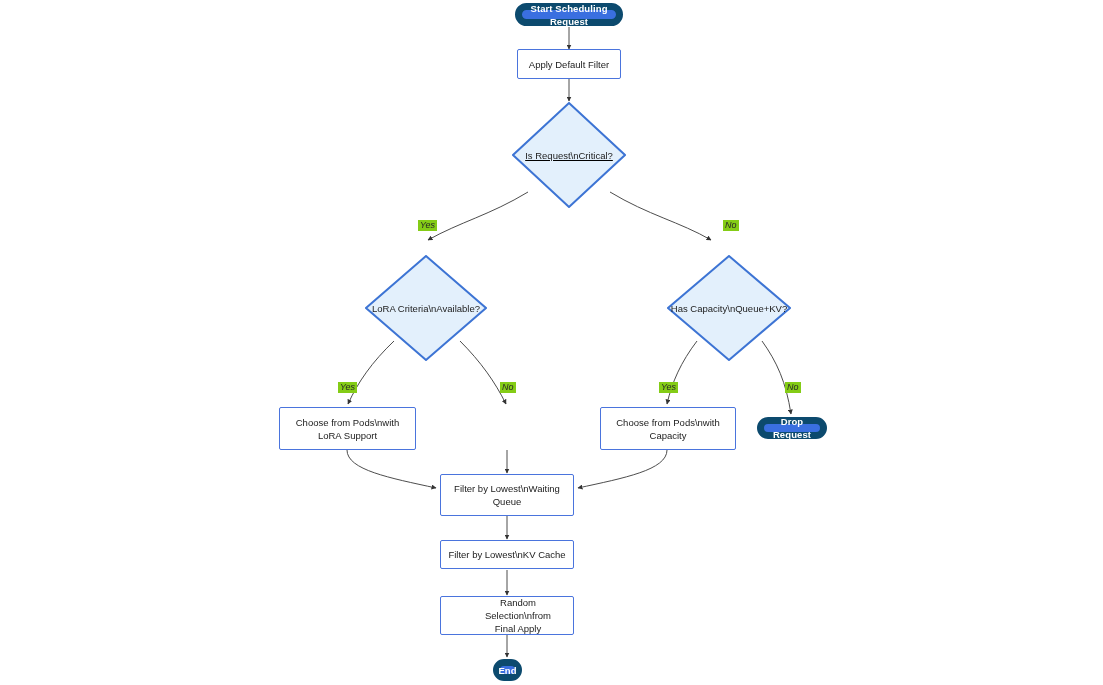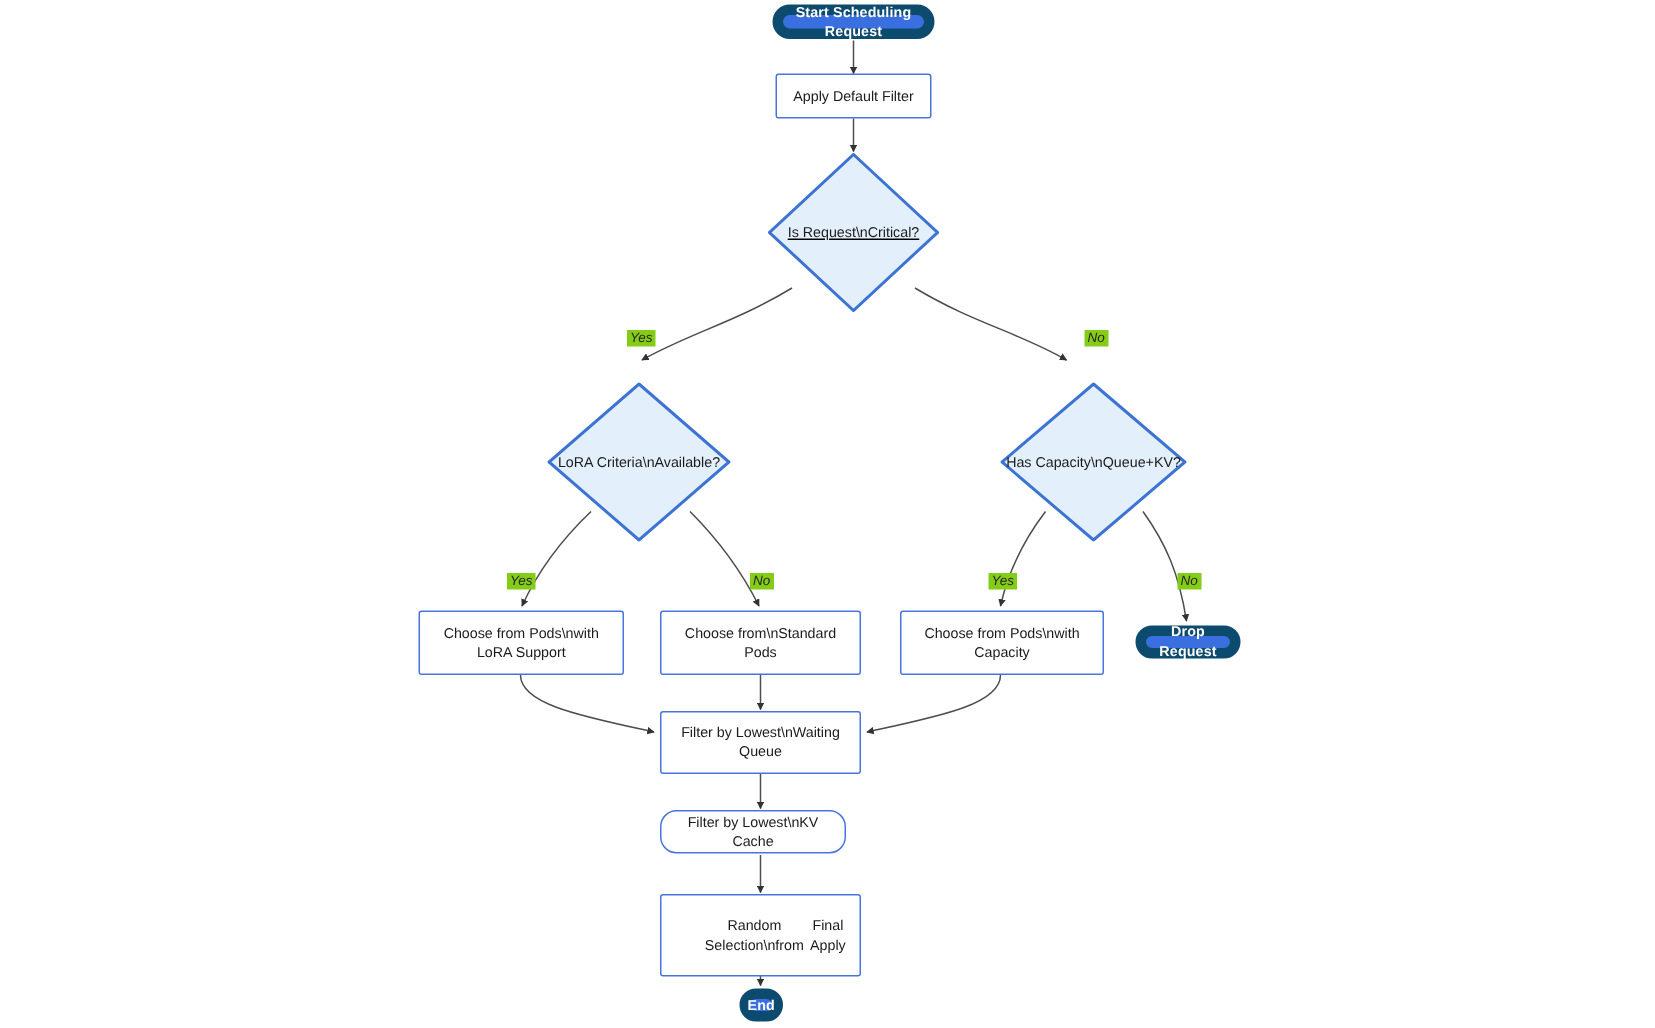--- a/index.html
+++ b/index.html
@@ -154,44 +154,40 @@
       <polygon points="62,1 123,53 62,105 1,53" fill="#e3f0fc" stroke="#3d74d4" stroke-width="2"></polygon>
     </svg>
     <span class="dlabel">Has Capacity\nQueue+KV?</span>
   </div>
 
   <div class="node node-process" style="left:279px; top:407px; width:137px; height:43px; flex-direction:column;">
     <span>Choose from Pods\nwith</span>
     <span>LoRA Support</span>
   </div>
 
-  <div class="node node-process" style="left:440px; top:407px; width:134px; height:43px; flex-direction:column;">
-    <span>Choose from\nStandard</span>
-    <span>Pods</span>
-  </div>
 
   <div class="node node-process" style="left:600px; top:407px; width:136px; height:43px; flex-direction:column;">
     <span>Choose from Pods\nwith</span>
     <span>Capacity</span>
   </div>
 
   <div class="node node-terminal" style="left:757px; top:417px; width:70px; height:22px;">
     <span>Drop Request</span>
   </div>
 
   <div class="node node-process" style="left:440px; top:474px; width:134px; height:42px; flex-direction:column;">
     <span>Filter by Lowest\nWaiting</span>
     <span>Queue</span>
   </div>
 
-  <div class="node node-process" style="left:440px; top:540px; width:124px; height:29px;border-radius:11px;">
+  <div class="node node-process" style="left:440px; top:540px; width:134px; height:29px;">
     <span>Filter by Lowest\nKV Cache</span>
   </div>
 
-  <div class="node node-process" style="left:440px; top:596px; width:134px; height:55px; flex-direction:row;padding-left:28px;">
+  <div class="node node-process" style="left:440px; top:596px; width:134px; height:39px; flex-direction:column;padding-left:28px;">
     <span>Random Selection\nfrom</span>
     <span>Final Apply</span>
   </div>
 
   <div class="node node-terminal" style="left:493px; top:659px; width:29px; height:22px;">
     <span>End</span>
   </div>
 
   <div class="edge-label" style="left:418px; top:220px;">
     <span>Yes</span>

